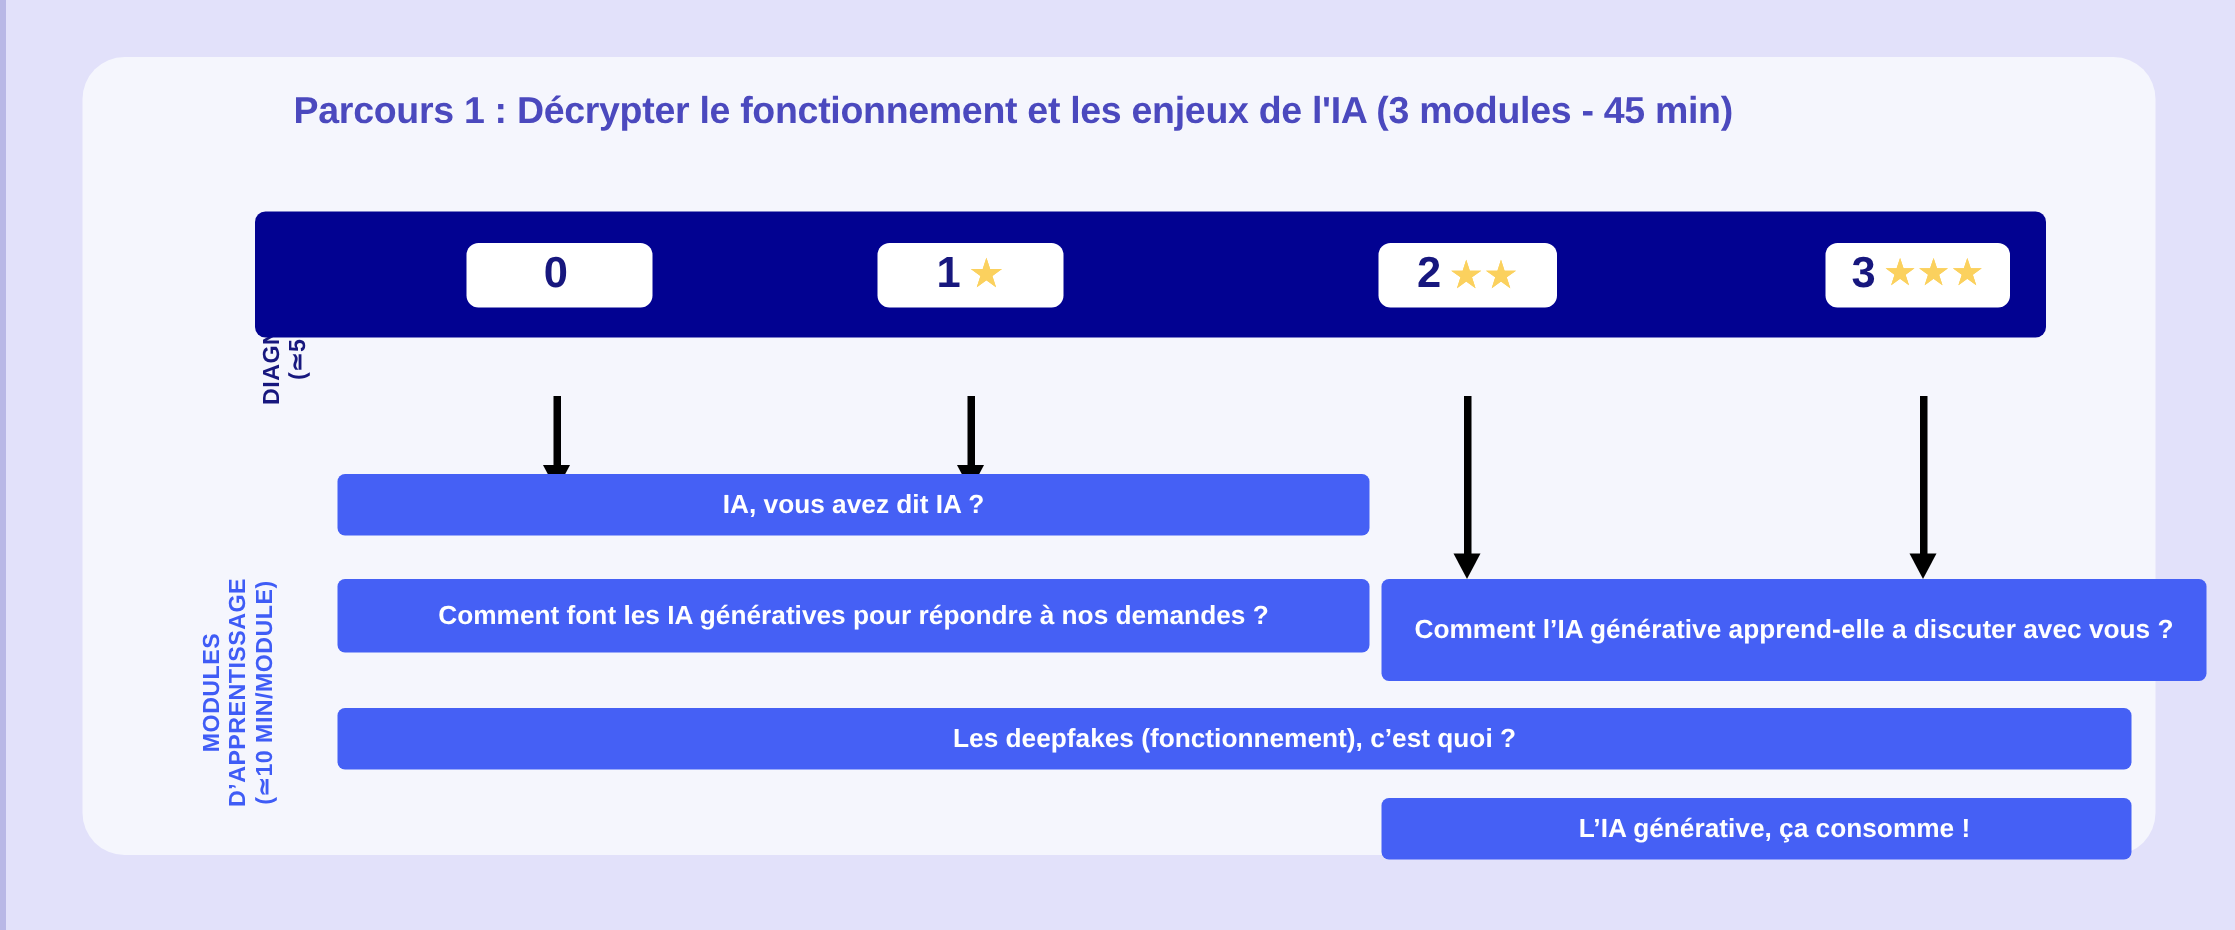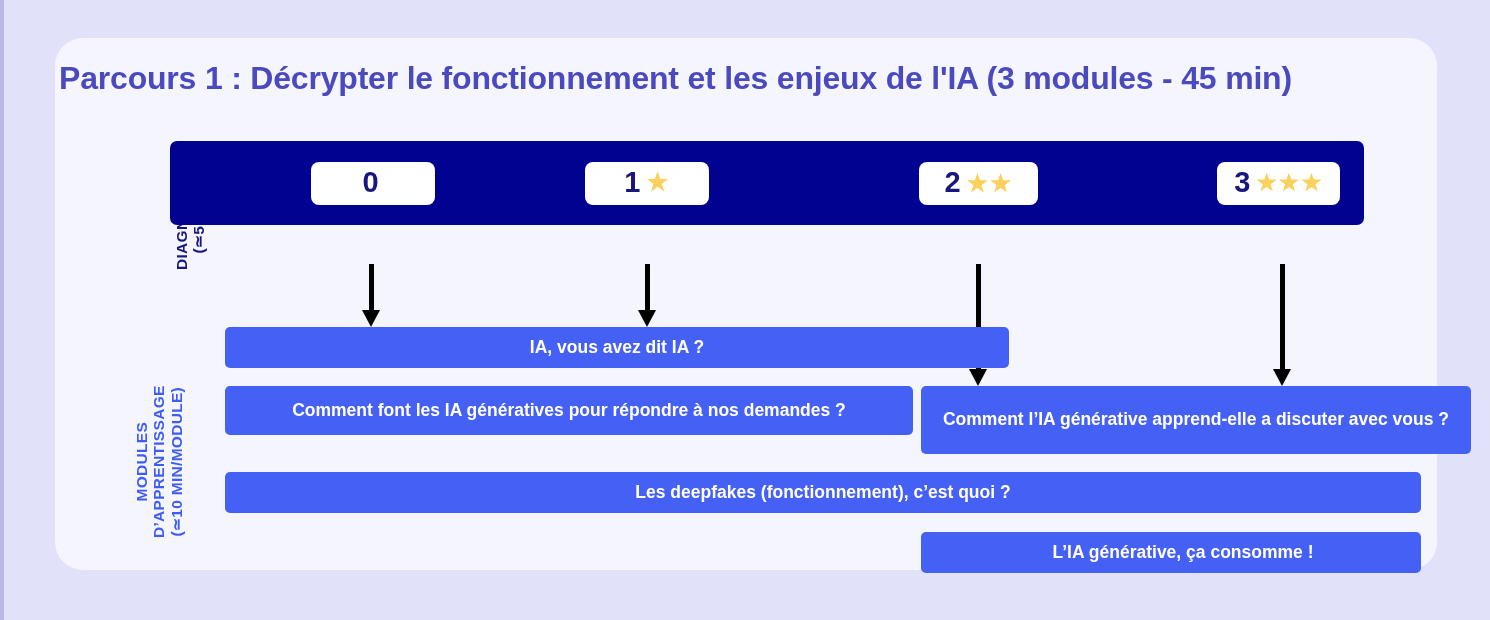--- a/index.html
+++ b/index.html
@@ -31,21 +31,21 @@
     height: 532px;
     background: #f5f6fd;
     border-radius: 28px;
   }
 
   #title {
     position: absolute;
     left: 0; top: 22px;
     width: 1241px;
     text-align: center;
-    font-size: 32px;
+    font-size: 25px;
     font-weight: bold;
     color: #4b49be;
     letter-spacing: -0.2px;
   }
 
   
   .side-label {
     position: absolute;
     transform-origin: 0 0;
     transform: rotate(-90deg);
@@ -153,21 +153,21 @@
     font-size: 17.5px;
     font-weight: bold;
     display: flex;
     align-items: center;
     justify-content: center;
     text-align: center;
     line-height: 1.35;
     box-sizing: border-box;
     padding: 0 14px;
   }
-  #mod-ia-quoi     { left: 170px;  top: 289px; width: 784px;  height: 41px; }
+  #mod-ia-quoi     { left: 170px;  top: 278px; width: 688px;  height: 41px; }
   #mod-comment-font{ left: 170px;  top: 348px; width: 688px;  height: 49px; }
   #mod-apprend     { left: 866px;  top: 348px; width: 550px;  height: 68px; }
   #mod-deepfakes   { left: 170px;  top: 434px; width: 1196px; height: 41px; }
   #mod-consomme    { left: 866px;  top: 494px; width: 500px;  height: 41px; padding-left: 38px; }
 </style>
 </head>
 <body>
 
 <div id="left-edge-strip"></div>
 

